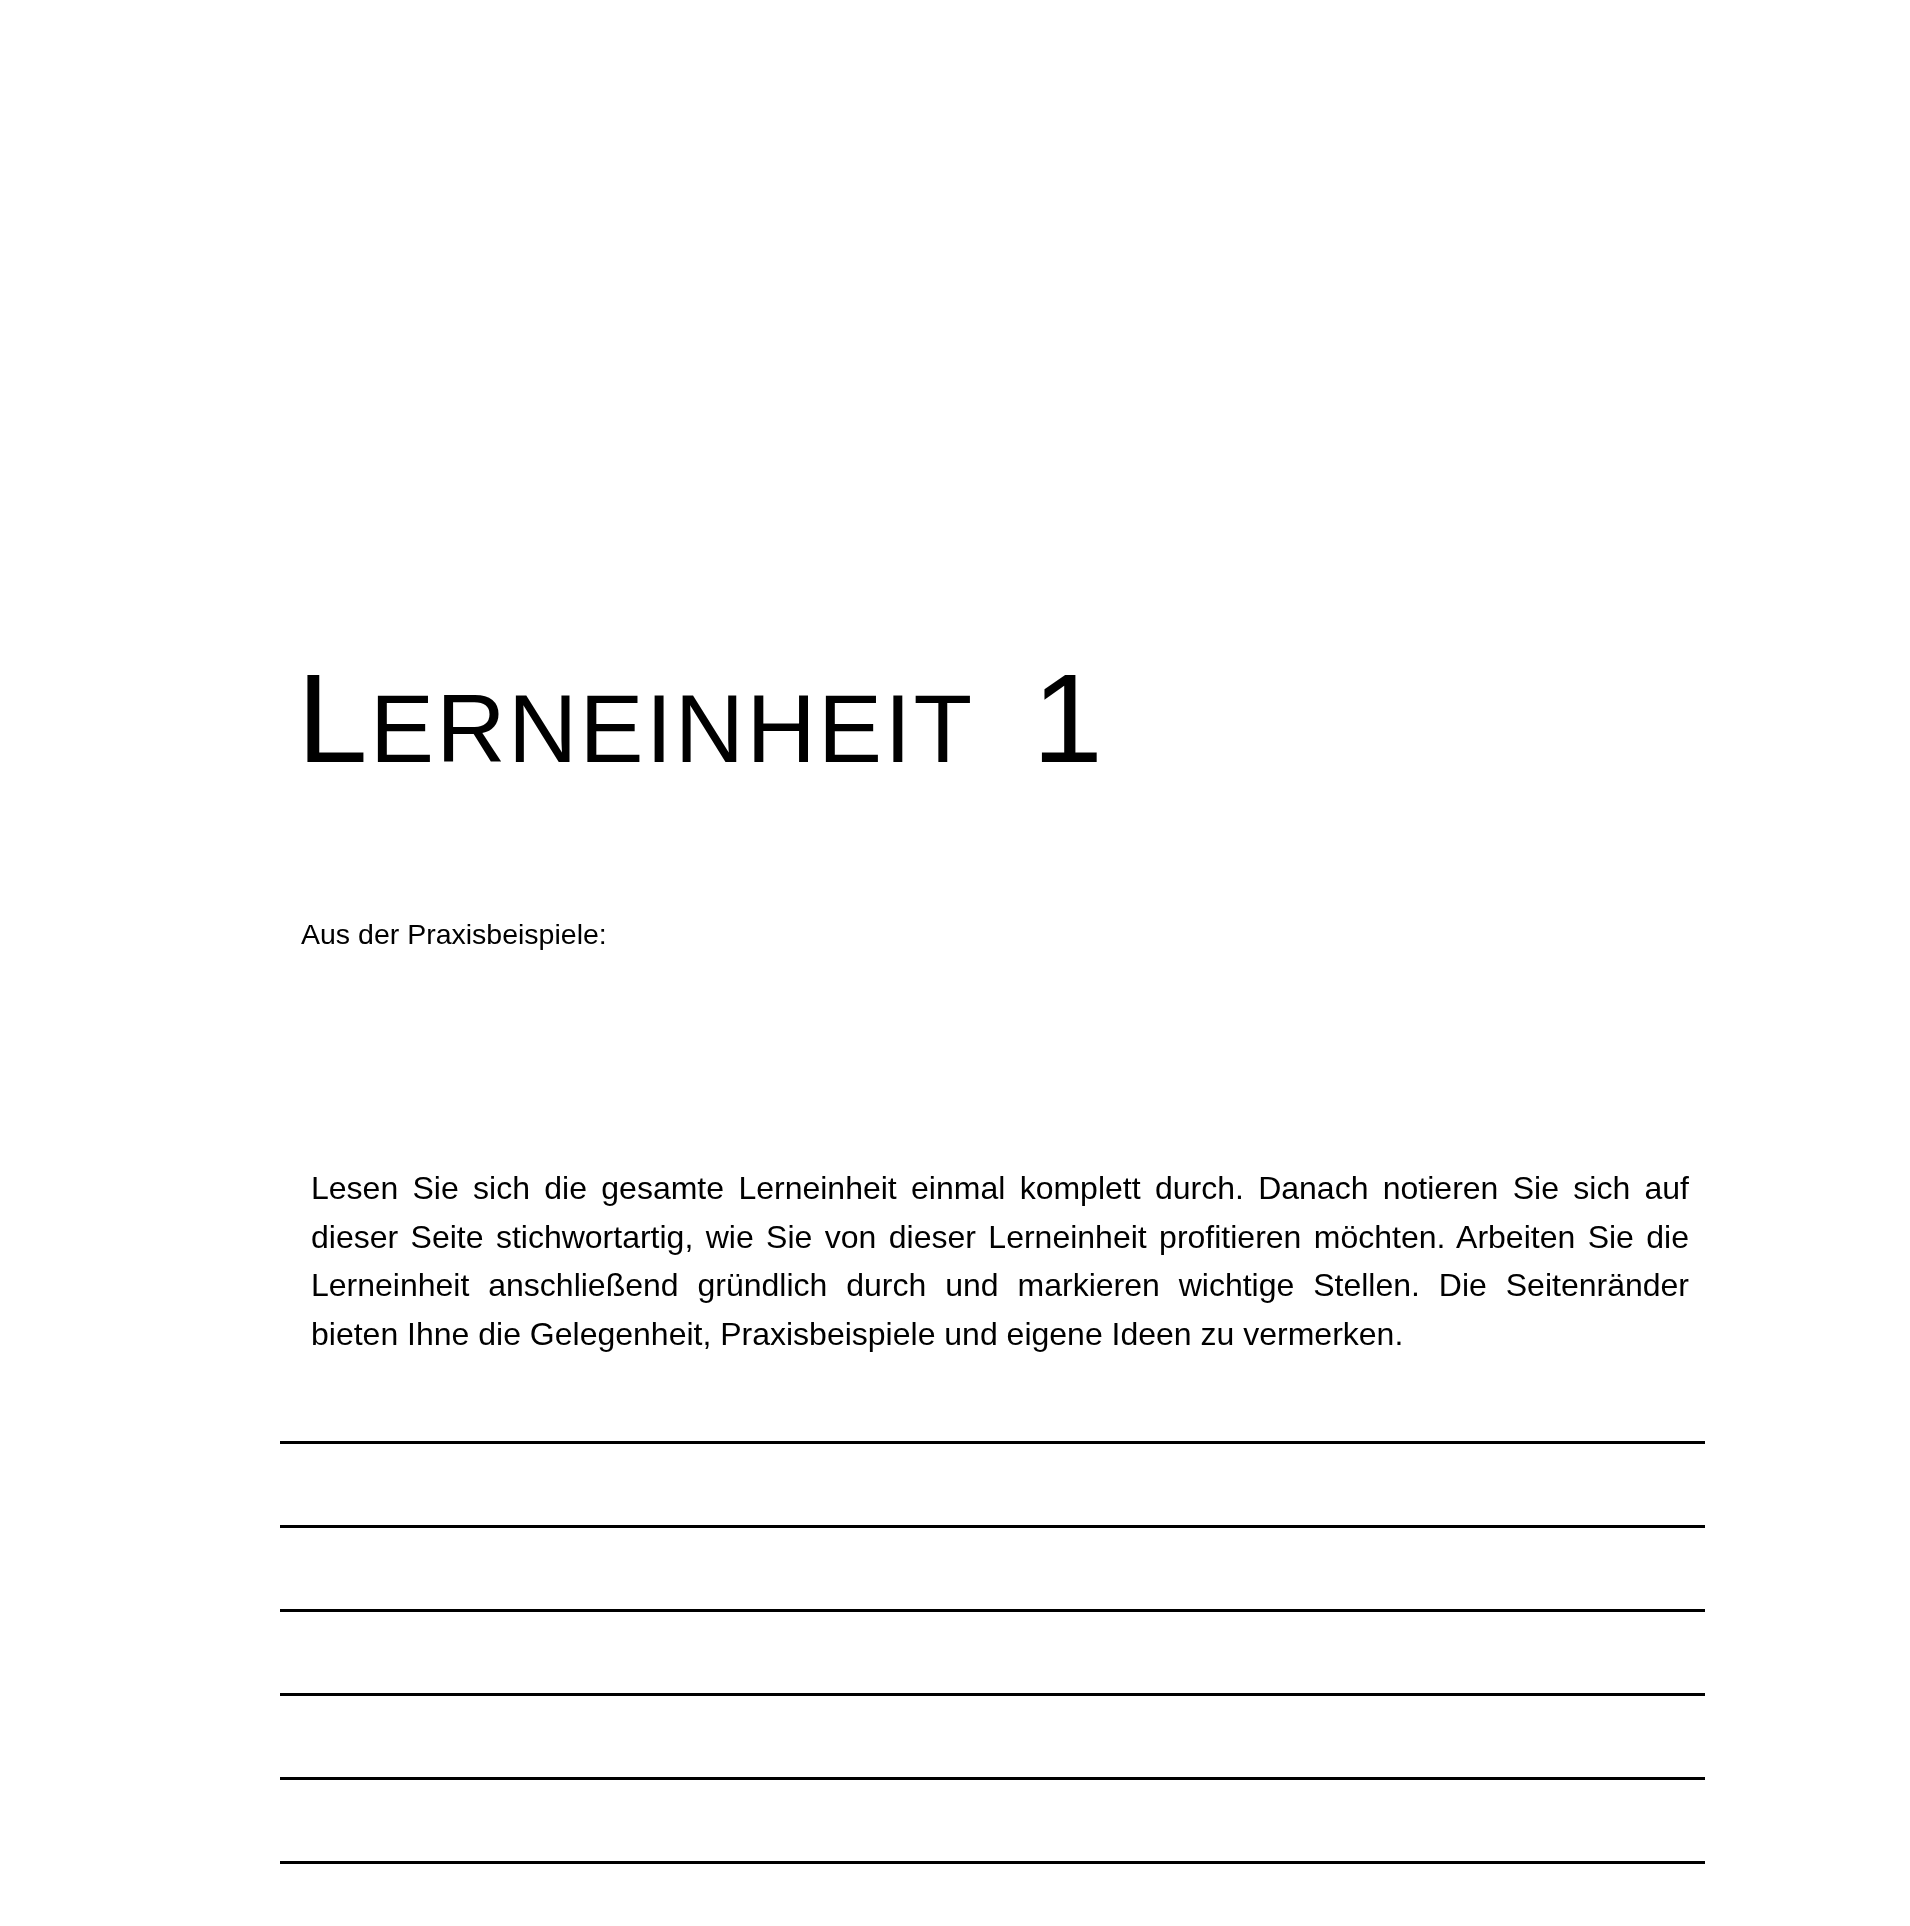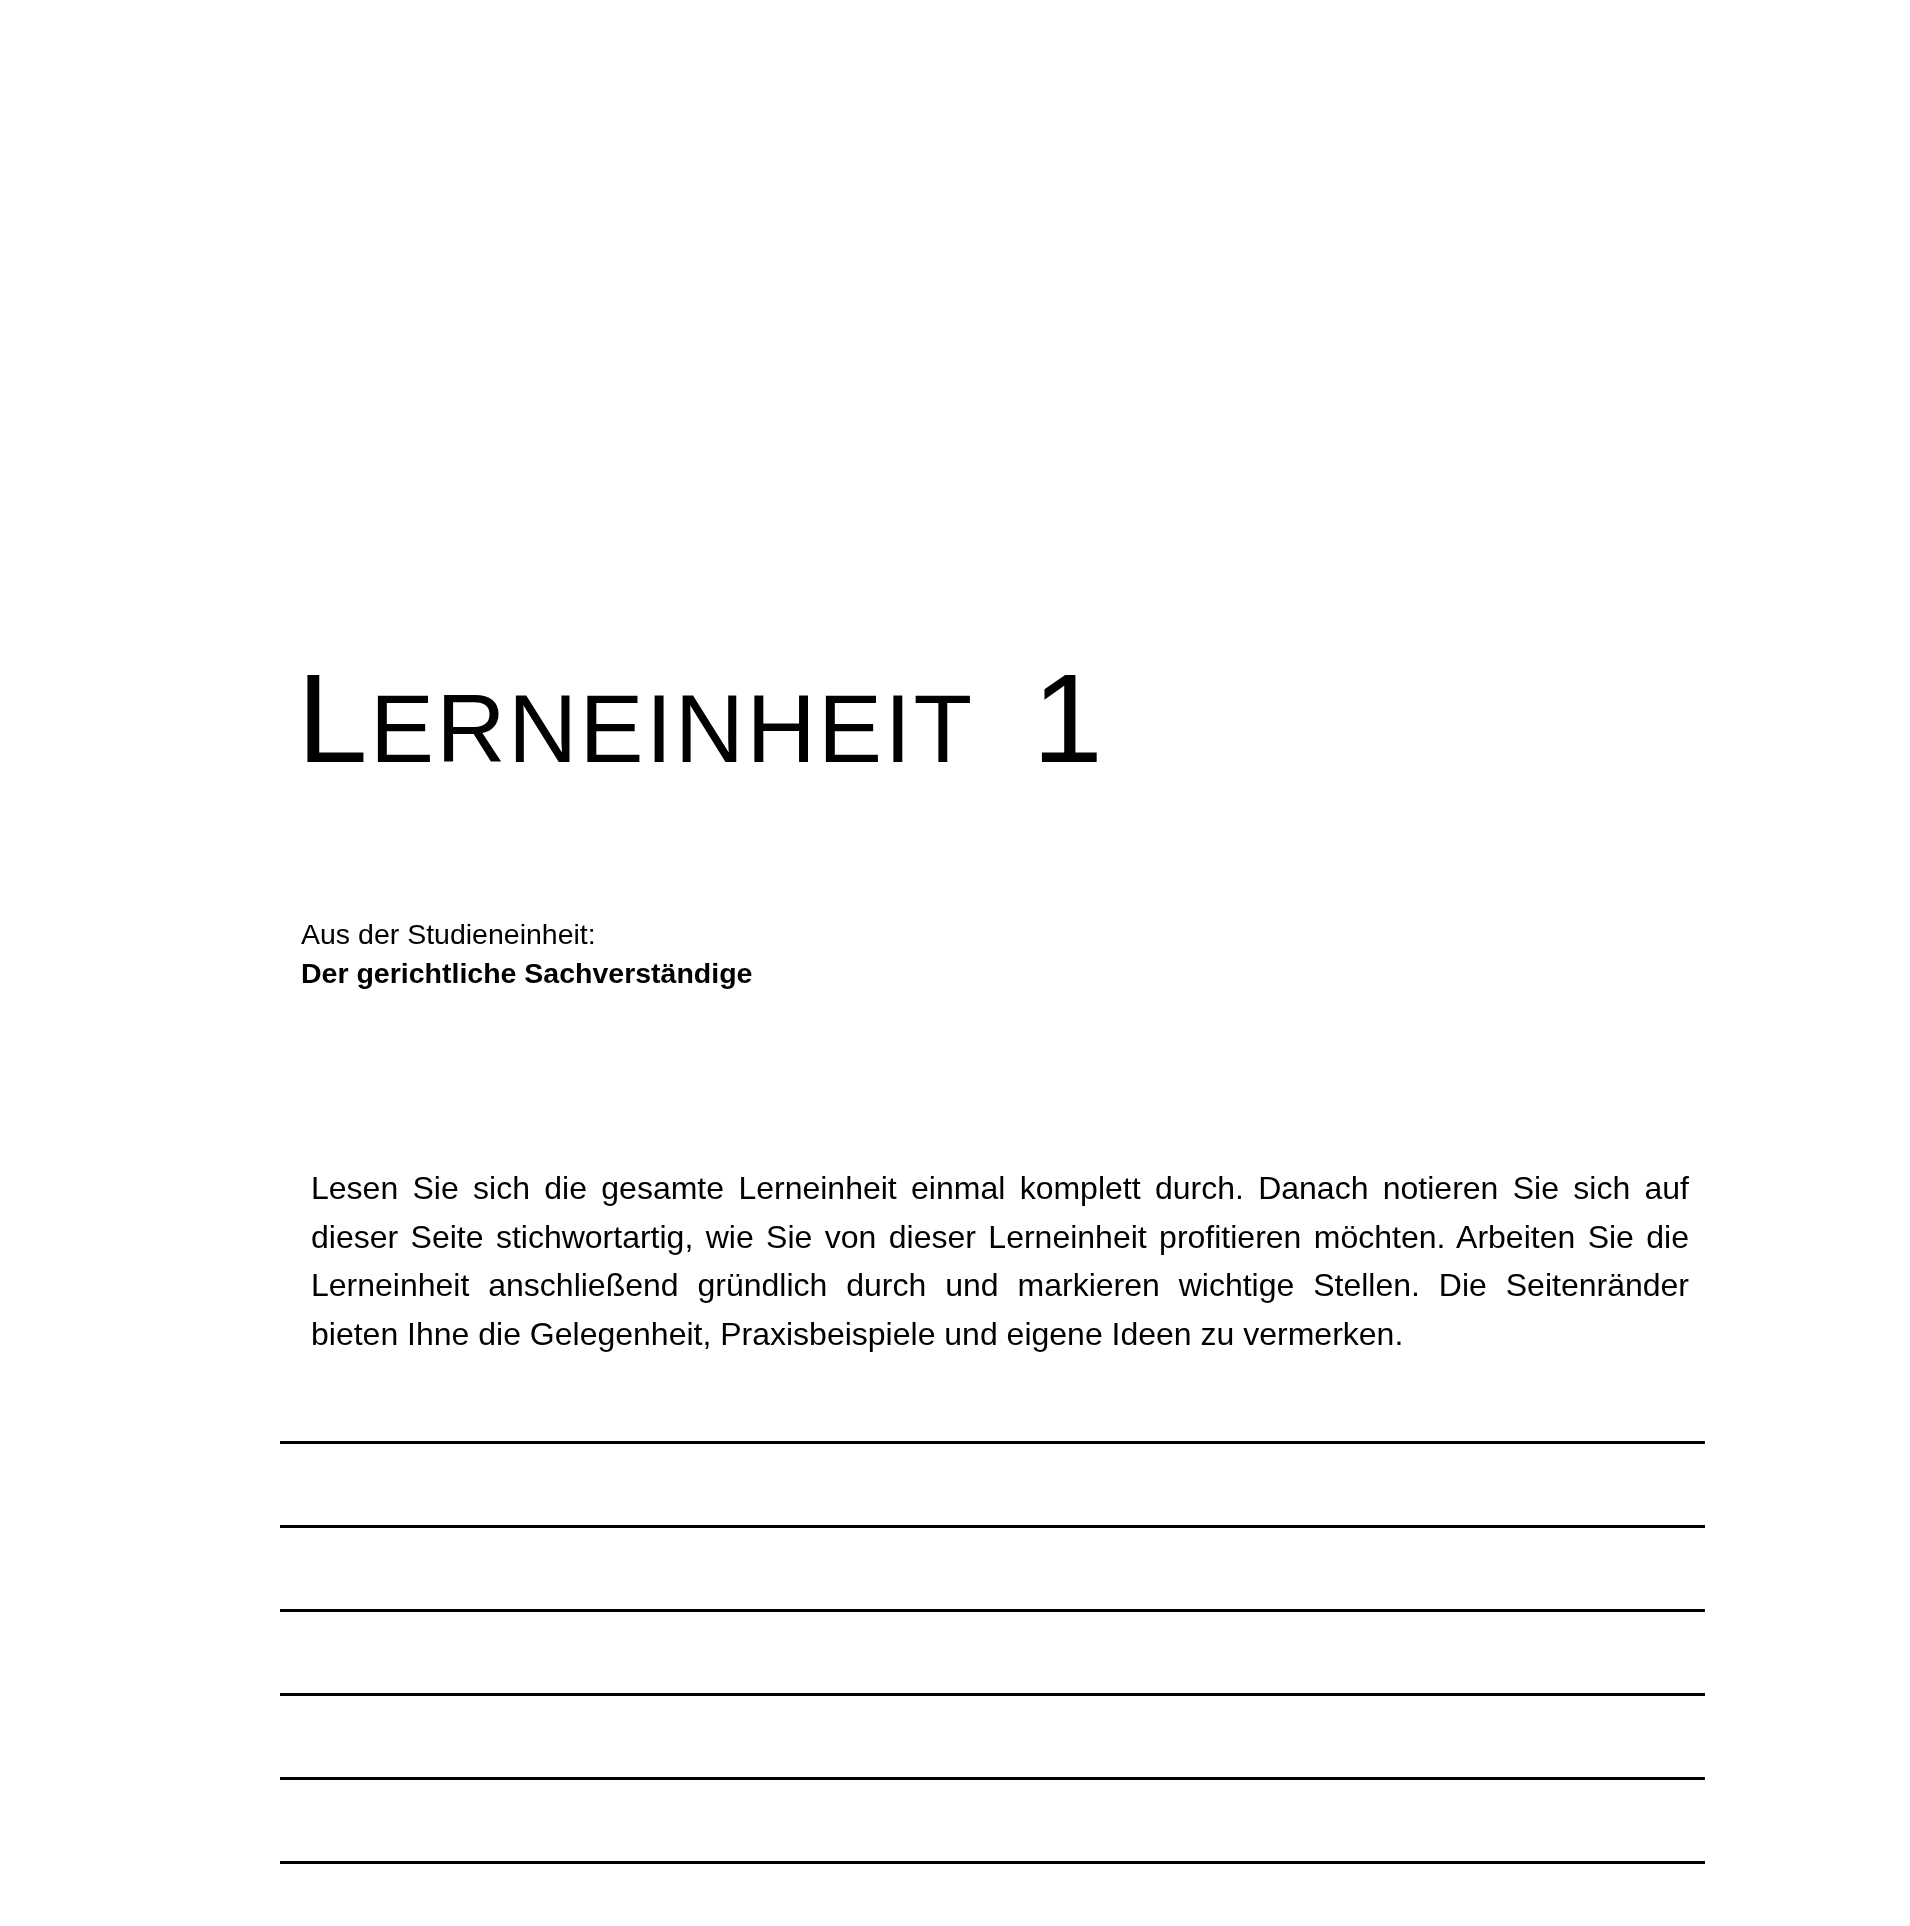--- a/index.html
+++ b/index.html
@@ -106,22 +106,21 @@
 <body>
 
 <div class="page">
 
   <div class="heading">
     <div class="heading-word"><span class="initial">L</span><span>ERNEINHEIT</span></div>
     <div class="heading-number">1</div>
   </div>
 
   <div class="sub-block">
-    <div class="sub-line-1">Aus der Studieneinheit:</div>
-    <div class="sub-line-2">Der gerichtliche Sachverständige</div>
+    <div class="sub-line-1">Aus der Praxisbeispiele:</div>
   </div>
 
   <div class="intro">
     <p>Lesen Sie sich die gesamte Lerneinheit einmal komplett durch. Danach notieren Sie sich auf dieser Seite stichwortartig, wie Sie von dieser Lerneinheit profitieren möchten. Arbeiten Sie die Lerneinheit anschließend gründlich durch und markieren wichtige Stellen. Die Seitenränder bieten Ihne die Gelegenheit, Praxisbeispiele und eigene Ideen zu vermerken.</p>
   </div>
 
   <div class="lines">
     <div class="rule"></div>
     <div class="rule"></div>
     <div class="rule"></div>

